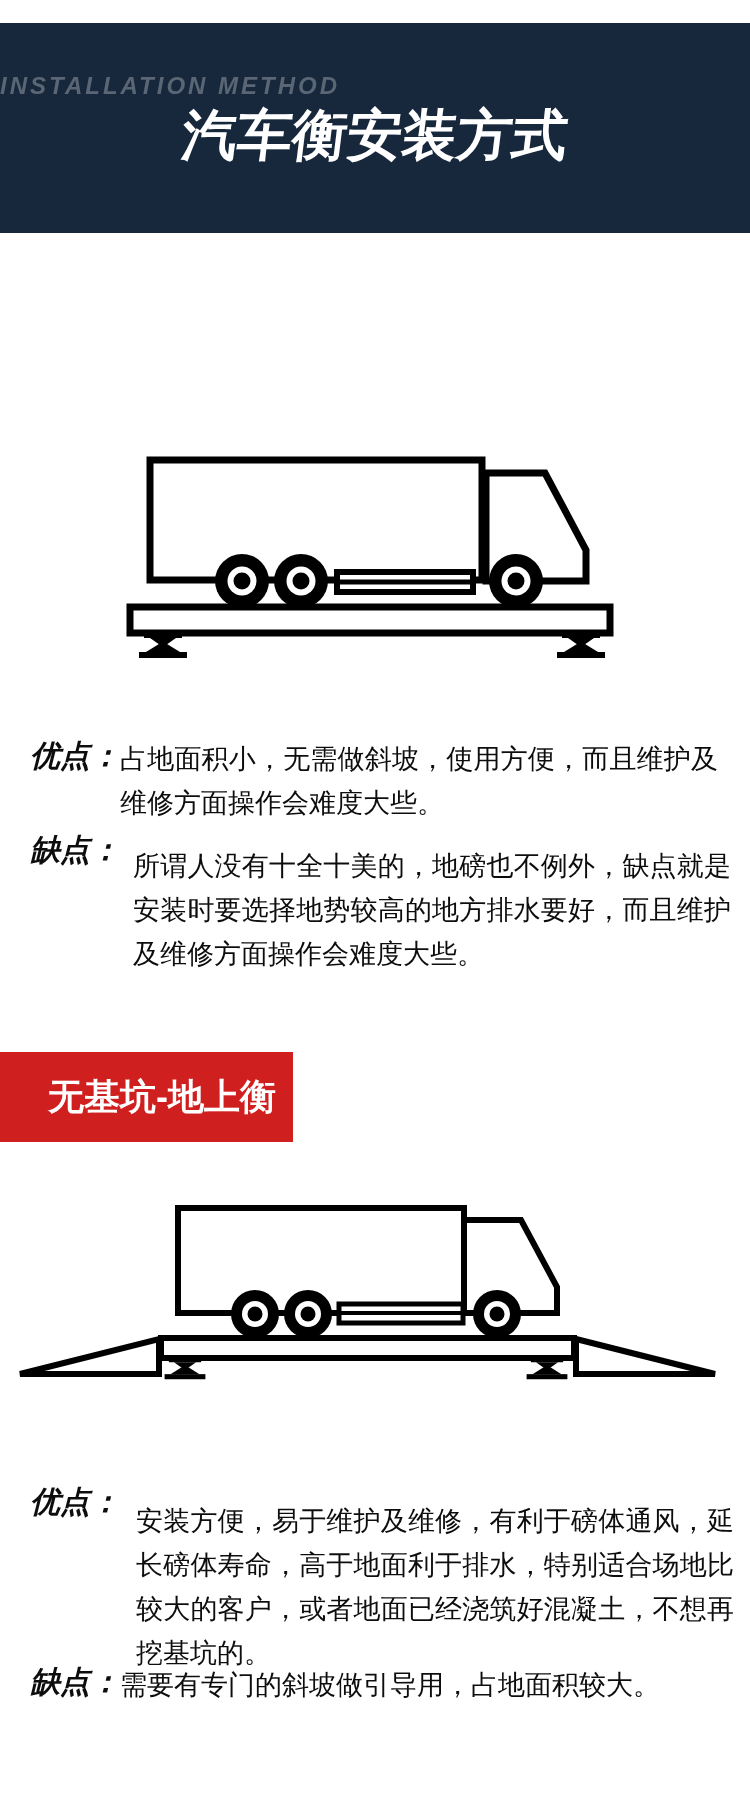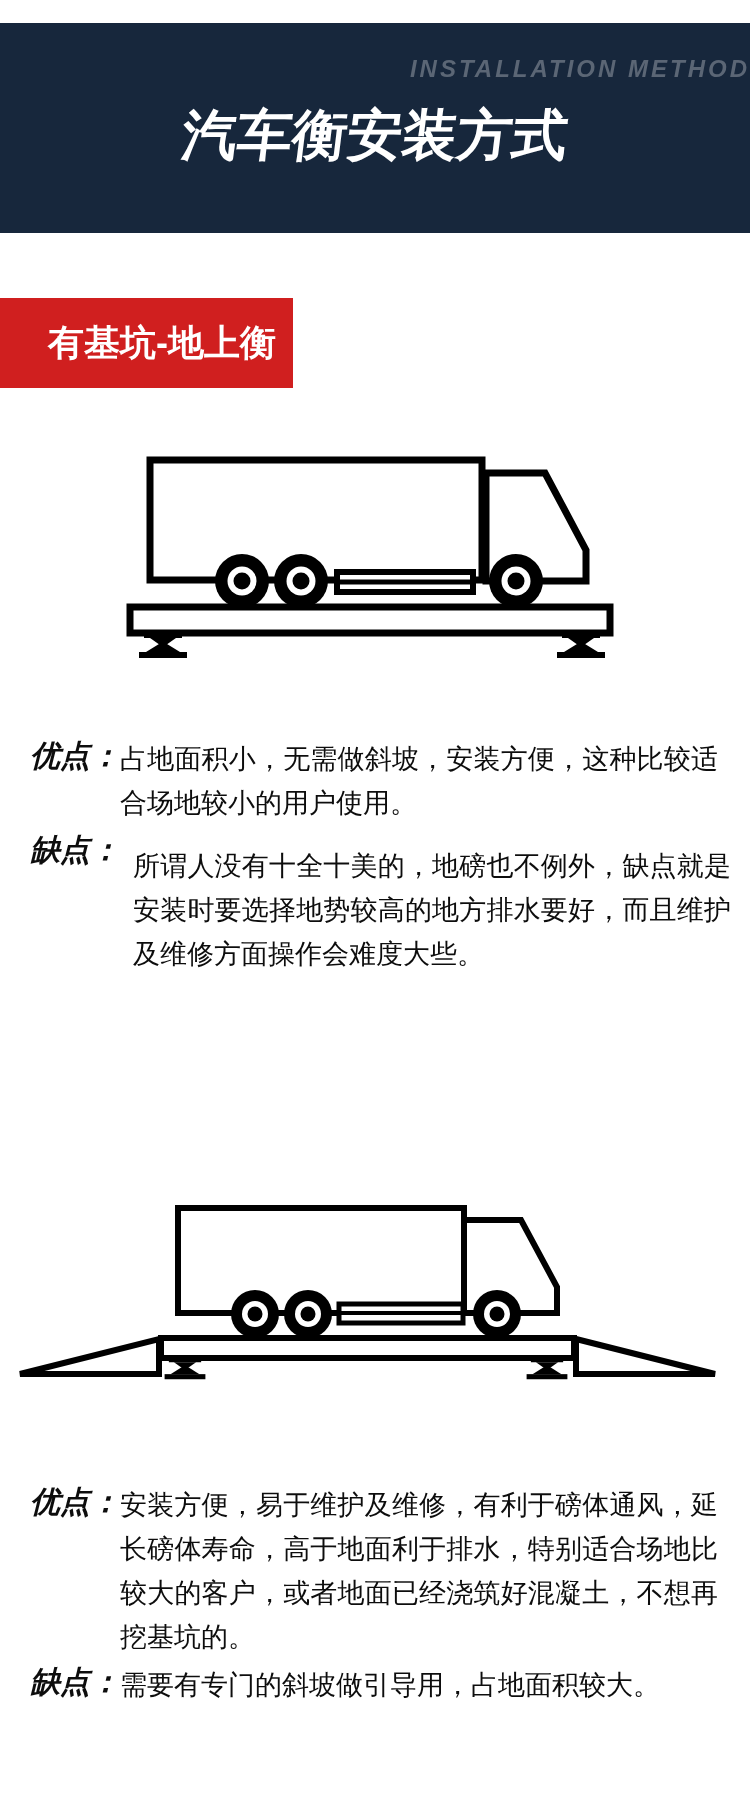--- a/index.html
+++ b/index.html
@@ -11,22 +11,22 @@
     overflow:hidden;
   }
   .page{position:absolute;left:0;top:0;width:750px;height:1793px;background:#fff;}
 
   
   .hero{
     position:absolute;left:0;top:23px;width:750px;height:210px;
     background:#17273c;
   }
   .hero-subtitle{
-    position:absolute;left:0;top:32px;width:100%;
-    text-align:right;
+    position:absolute;left:0;top:49px;width:100%;
+    text-align:left;
     font-size:24px;font-weight:bold;font-style:italic;
     letter-spacing:3px;
     color:#5b6675;
   }
   .hero-title{
     position:absolute;left:0;top:76px;width:100%;
     text-align:center;
     font-size:55px;font-weight:900;
     color:#ffffff;
     transform:skewX(-7deg);
@@ -73,21 +73,20 @@
 </head>
 <body>
 
 <div class="page">
 
   <header class="hero">
     <div class="hero-subtitle">INSTALLATION METHOD</div>
     <div class="hero-title">汽车衡安装方式</div>
   </header>
 
-  <div class="badge badge1">有基坑-地上衡</div>
 
   <svg class="illu illu1" viewBox="0 0 520 210" aria-hidden="true">
     <defs>
       <g id="foot1">
         <rect x="-19" y="0" width="38" height="5" fill="#000"></rect>
         <polygon points="-13,5 13,5 3,12 -3,12" fill="#000"></polygon>
         <polygon points="-4,11 4,11 17,19 -17,19" fill="#000"></polygon>
         <rect x="-24" y="19" width="48" height="6" fill="#000"></rect>
       </g>
     </defs>
@@ -111,27 +110,28 @@
         <circle cx="186" cy="131" r="14.5" fill="#fff"></circle>
         <circle cx="186" cy="131" r="8.5" fill="#000"></circle>
       <circle cx="401" cy="131" r="27" fill="#000"></circle>
         <circle cx="401" cy="131" r="14.5" fill="#fff"></circle>
         <circle cx="401" cy="131" r="8.5" fill="#000"></circle>
     </g>
   </svg>
 
   <div class="row pros1">
     <span class="lbl">优点：</span>
-    <p class="txt" style="margin:0;">占地面积小，无需做斜坡，安装方便，这种比较适合场地较小的用户使用。</p>
+    <p class="txt" style="margin:0;">占地面积小，无需做斜坡，使用方便，而且维护及维修方面操作会难度大些。</p>
   </div>
   <div class="row cons1">
     <span class="lbl">缺点：</span>
     <p class="txt" style="margin:13px;">所谓人没有十全十美的，地磅也不例外，缺点就是安装时要选择地势较高的地方排水要好，而且维护及维修方面操作会难度大些。</p>
   </div>
 
+  <div class="badge badge2">无基坑-地上衡</div>
 
   <svg class="illu illu2" viewBox="0 0 720 185" aria-hidden="true">
     <defs>
       <g id="foot2" transform="scale(0.85)">
         <rect x="-19" y="0" width="38" height="5" fill="#000"></rect>
         <polygon points="-13,5 13,5 3,12 -3,12" fill="#000"></polygon>
         <polygon points="-4,11 4,11 17,19 -17,19" fill="#000"></polygon>
         <rect x="-24" y="19" width="48" height="6" fill="#000"></rect>
       </g>
     </defs>
@@ -162,20 +162,20 @@
         <circle cx="293" cy="114" r="13" fill="#fff"></circle>
         <circle cx="293" cy="114" r="7.5" fill="#000"></circle>
       <circle cx="482" cy="114" r="24" fill="#000"></circle>
         <circle cx="482" cy="114" r="13" fill="#fff"></circle>
         <circle cx="482" cy="114" r="7.5" fill="#000"></circle>
     </g>
   </svg>
 
   <div class="row pros2">
     <span class="lbl">优点：</span>
-    <p class="txt" style="margin:0;">安装方便，易于维护及维修，有利于磅体通风，延长磅体寿命，高于地面利于排水，特别适合场地比较大的客户，或者地面已经浇筑好混凝土，不想再挖基坑的。</p>
+    <p class="txt" style="margin:16px;">安装方便，易于维护及维修，有利于磅体通风，延长磅体寿命，高于地面利于排水，特别适合场地比较大的客户，或者地面已经浇筑好混凝土，不想再挖基坑的。</p>
   </div>
   <div class="row cons2">
     <span class="lbl">缺点：</span>
     <p class="txt" style="margin:0;">需要有专门的斜坡做引导用，占地面积较大。</p>
   </div>
 
 </div>
 
 </body></html>

